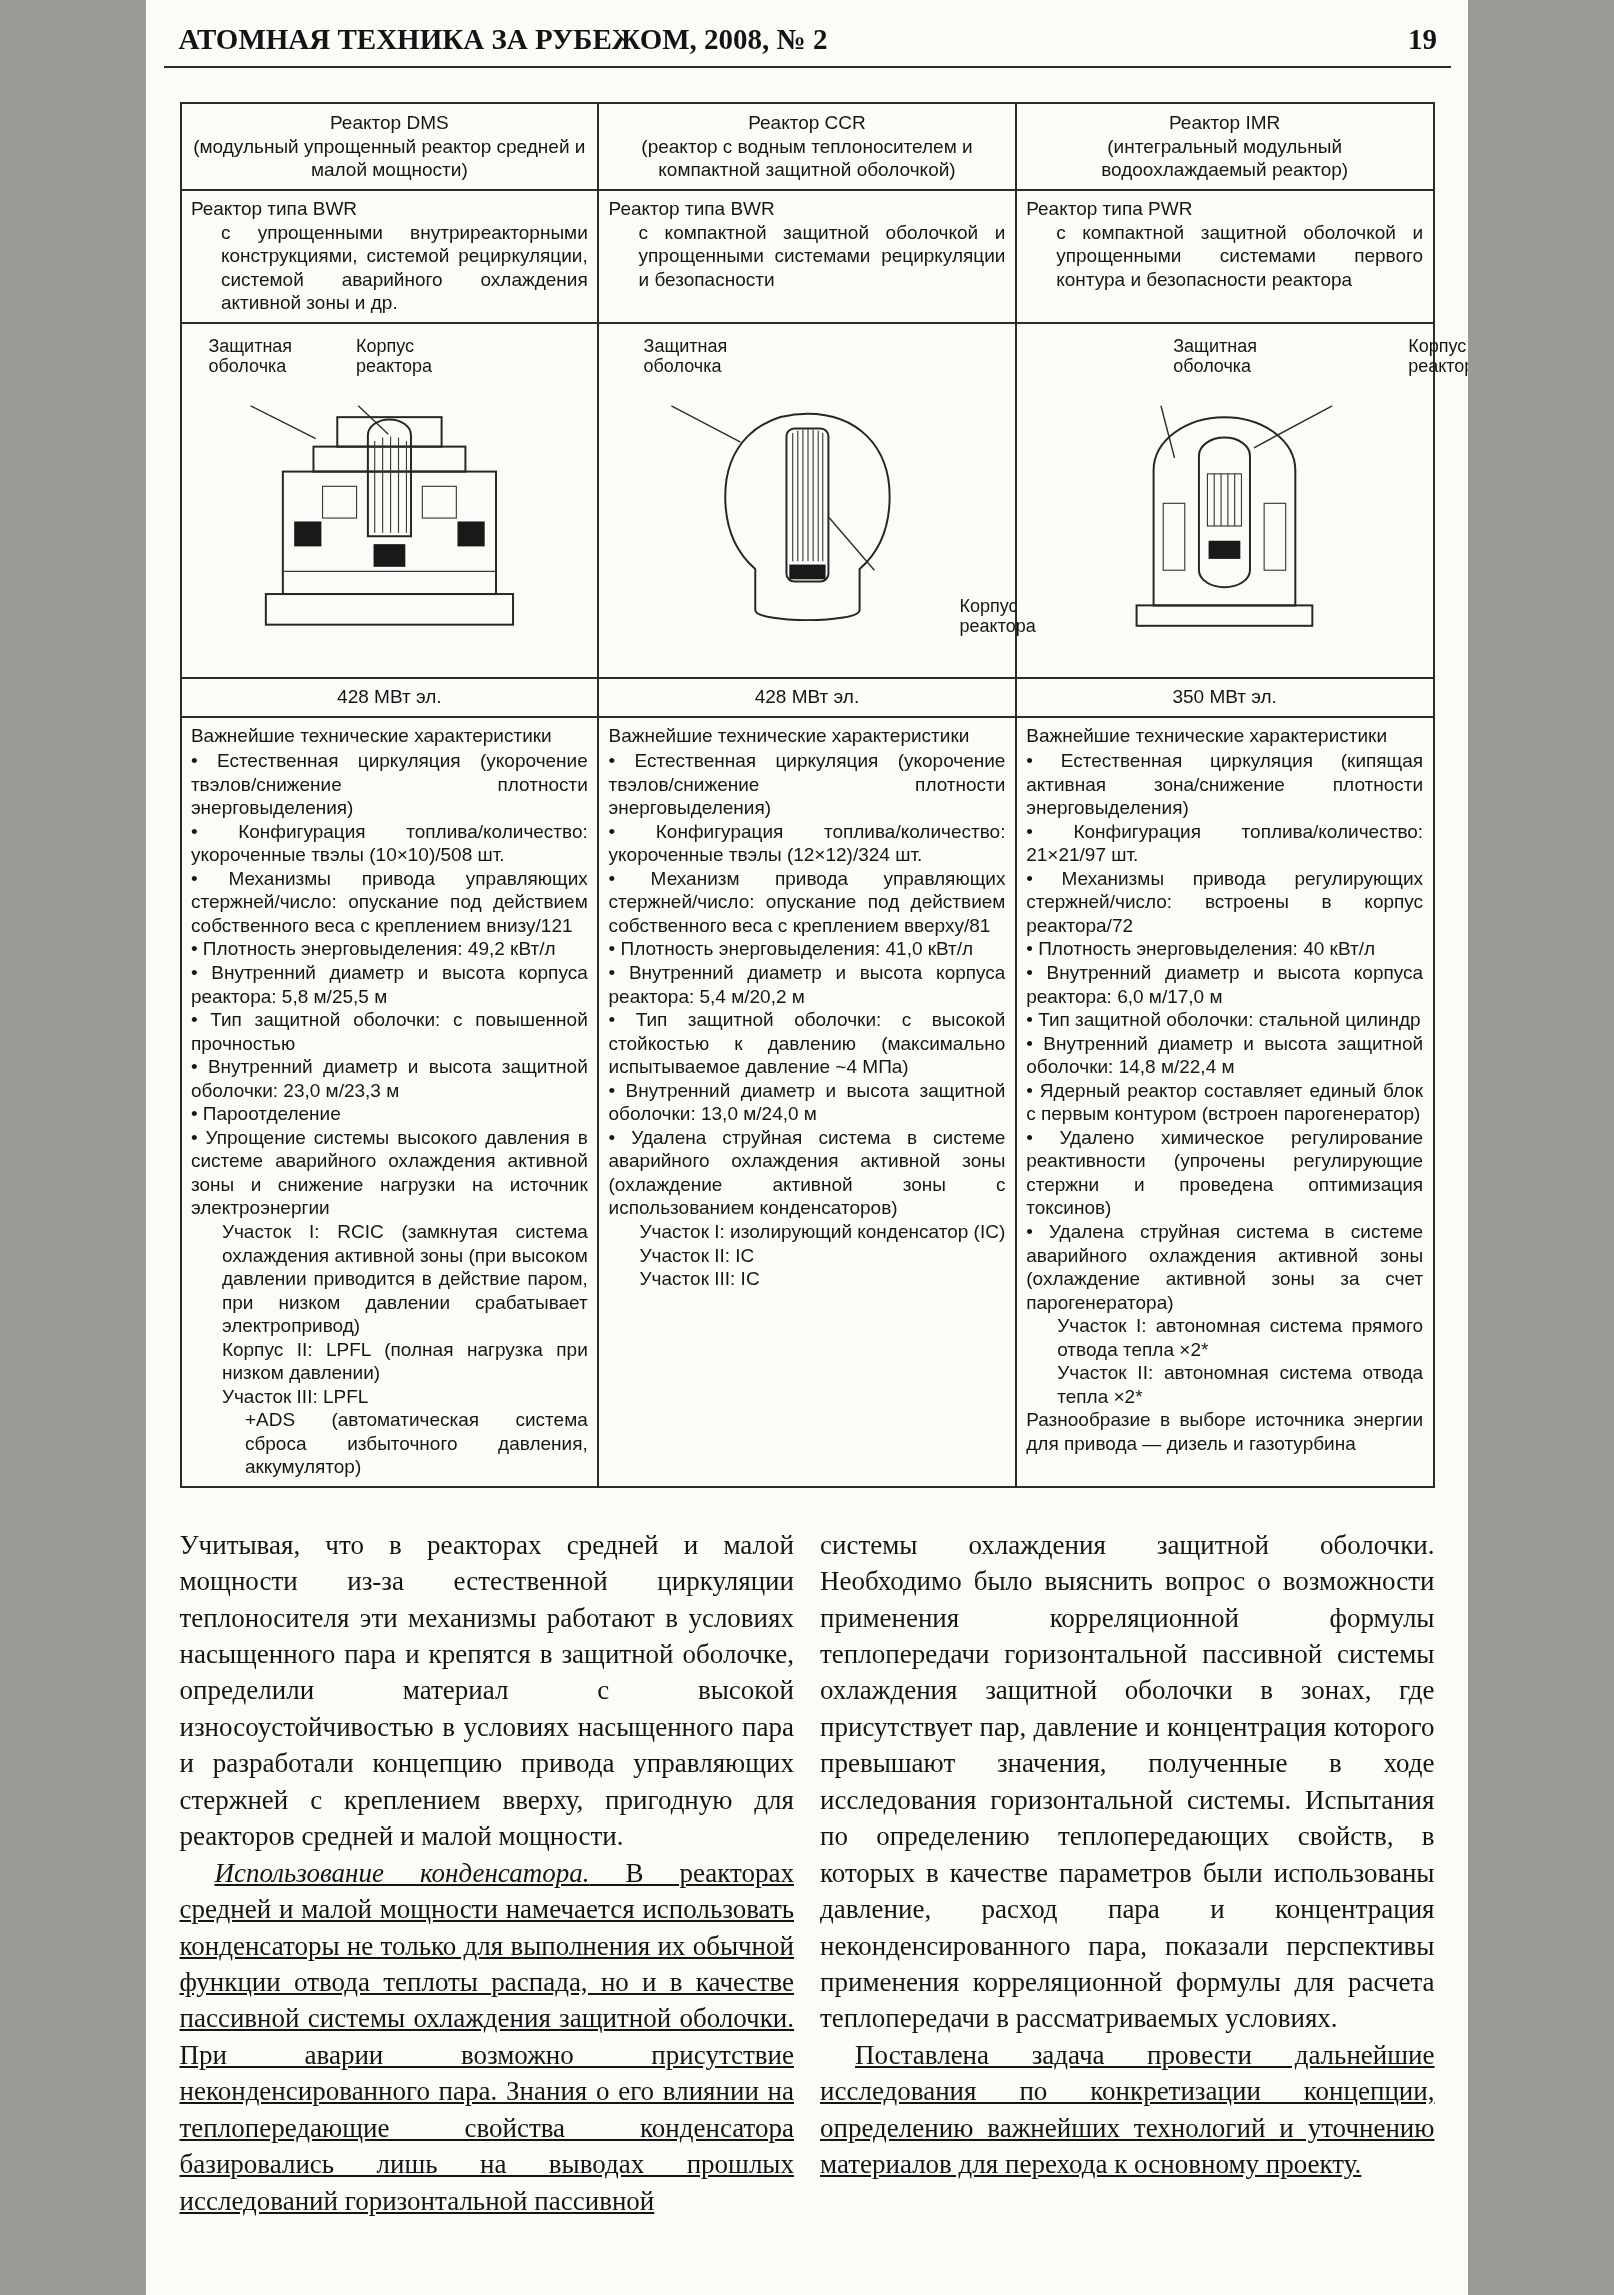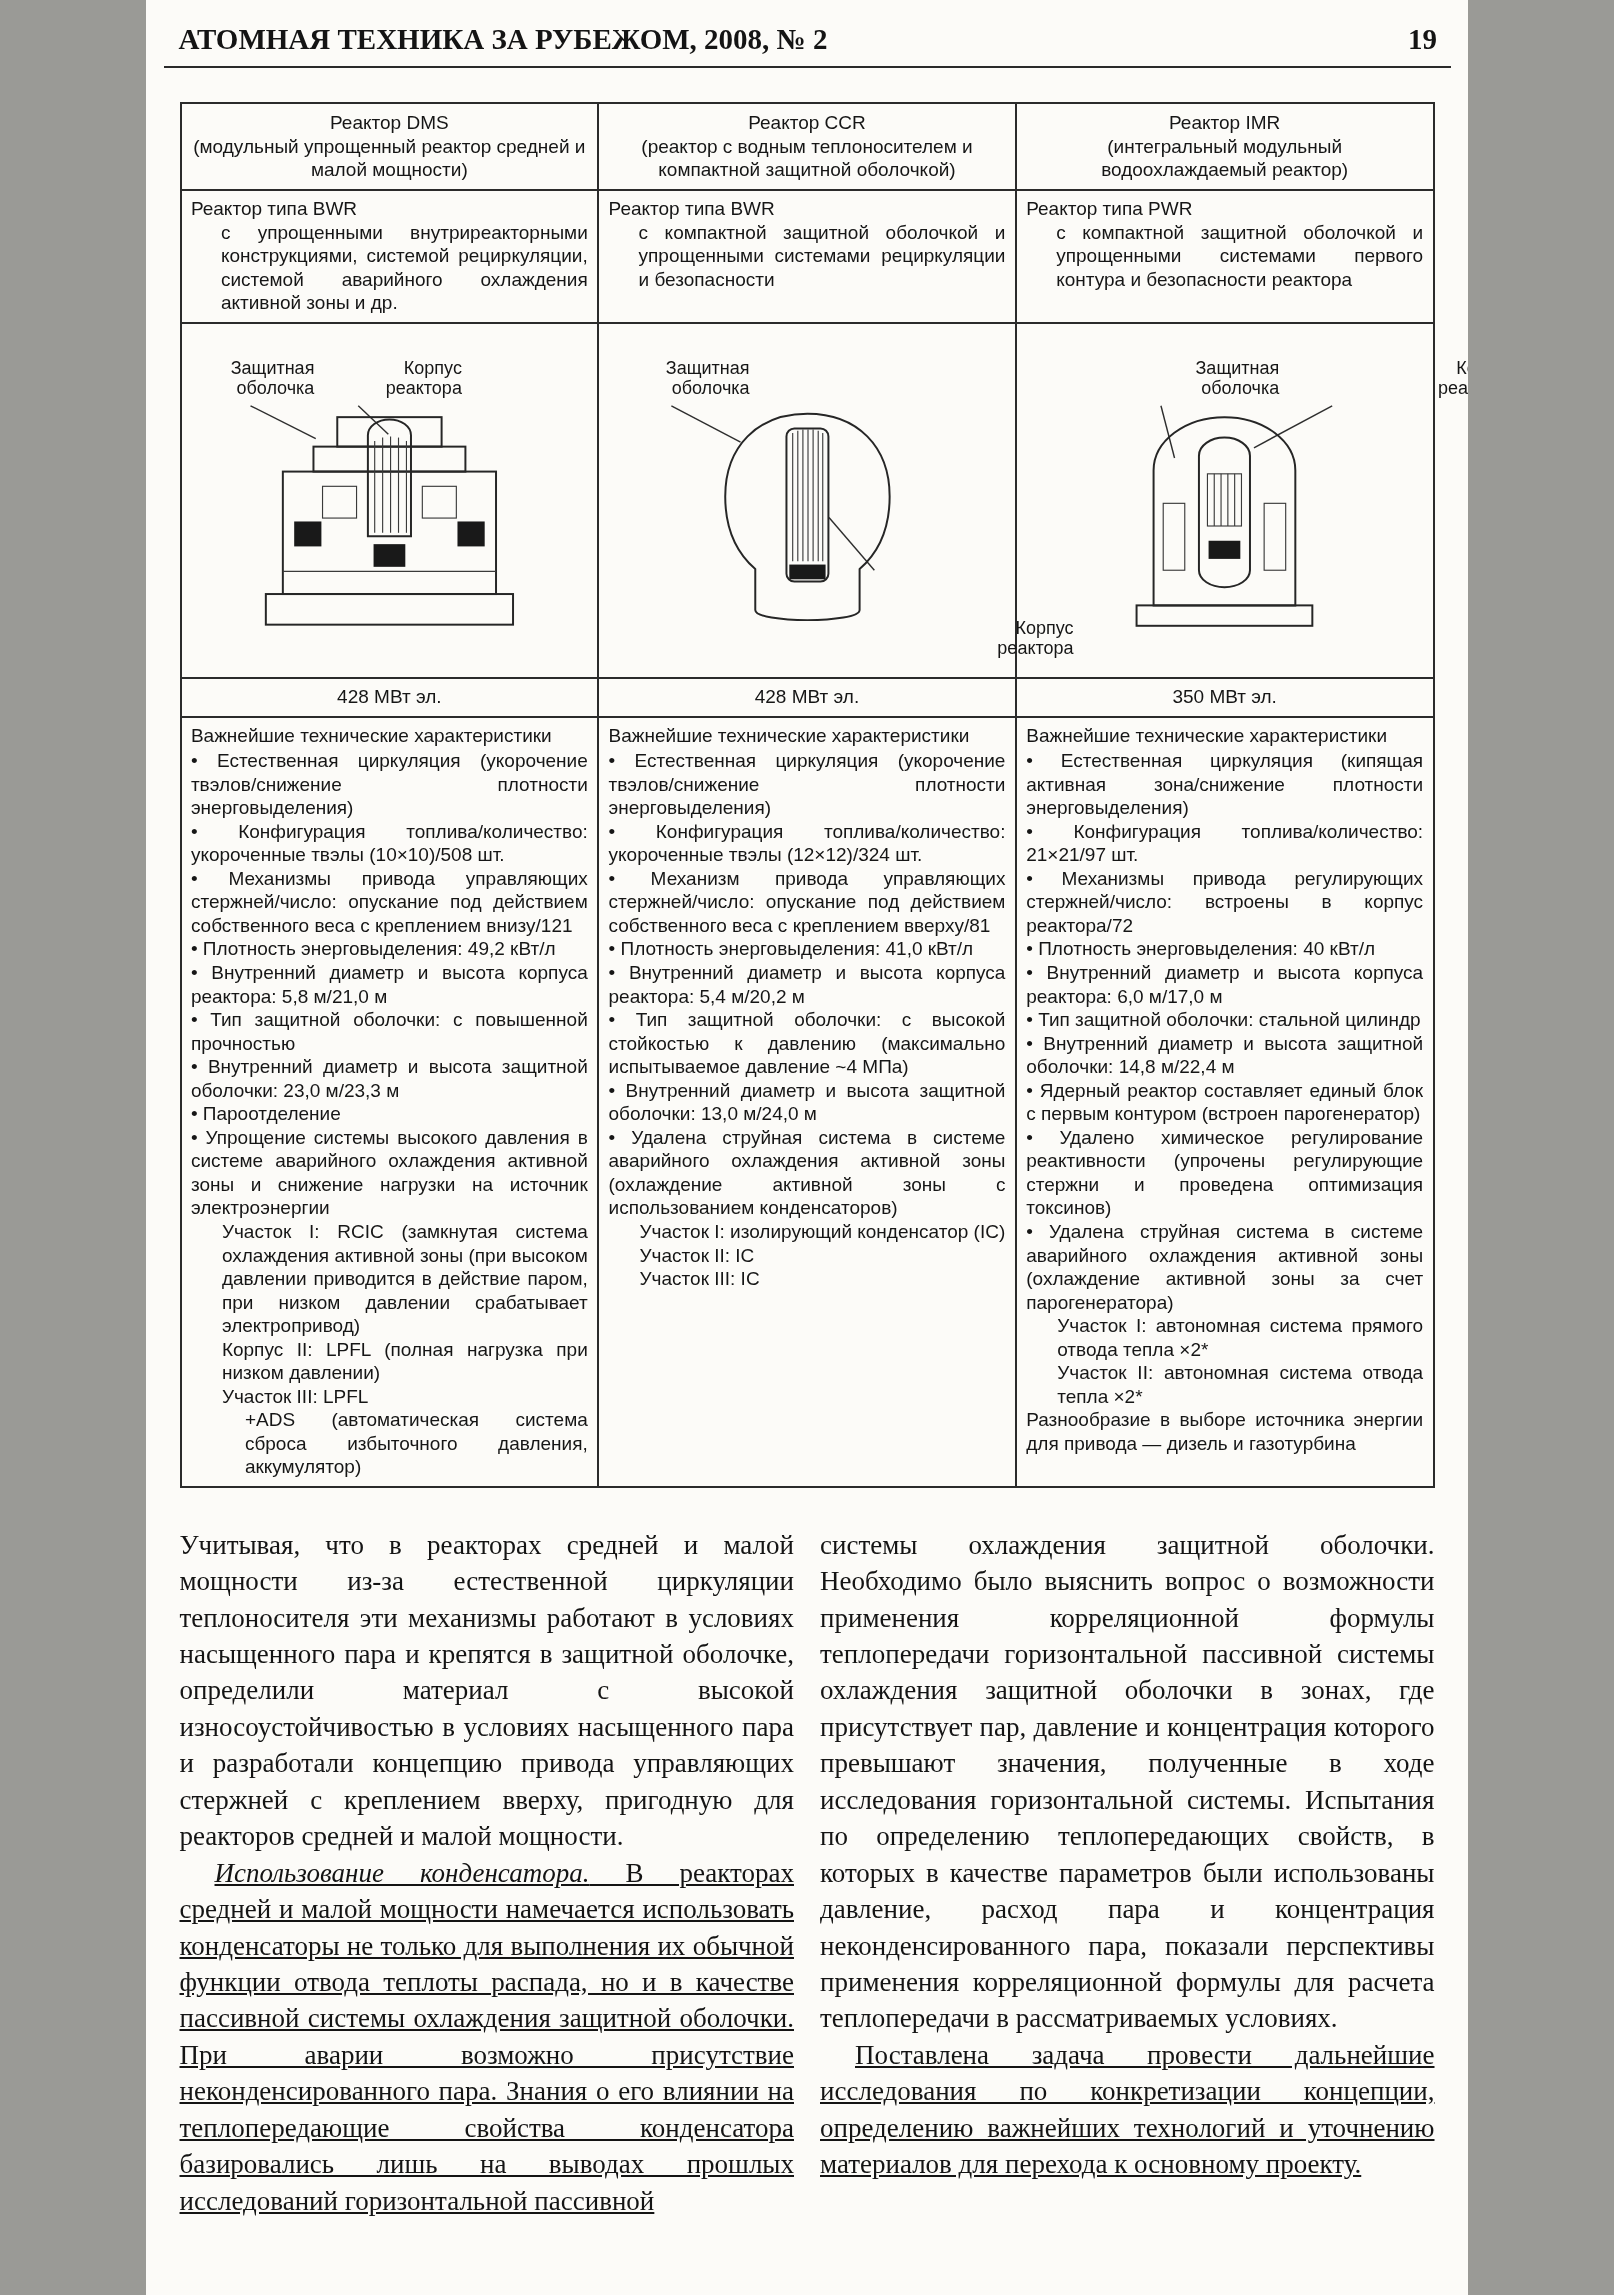--- a/index.html
+++ b/index.html
@@ -44,21 +44,21 @@
   .row-type td { padding: 5.4px 9.4px 8px; }
   .type-desc { padding-left: 30px; text-align: justify; }
   .row-power td { text-align: center; padding: 5.4px 6.7px; }
 
   
   .row-diagram td { height: 355px; padding: 4px 6.7px; position: relative; }
   .dwrap { position: relative; width: 100%; height: 100%; }
   .dwrap svg { position: absolute; left: 0; top: 38px; width: 100%; height: 299px; }
   .dlabel {
     position: absolute; top: 5.4px; width: 106px;
-    font-size: 18px; line-height: 1.12; text-align: right; z-index: 2; margin-top: 22px;
+    font-size: 18px; line-height: 1.12; text-align: left; z-index: 2;
   }
   .dms-contain  { left: 17.5px; }
   .dms-vessel   { left: 165px; }
   .ccr-contain  { left: 35px; }
   .ccr-vessel   { left: 351px; top: 266px; width: 114px; }
   .imr-contain  { left: 147px; }
   .imr-vessel   { left: 382px; }
   .schem { stroke: #262626; stroke-width: 3.5; fill: none; }
   .schem-thin { stroke: #3a3a3a; stroke-width: 2; fill: none; }
   .schem-fill { fill: #191919; stroke: none; }
@@ -213,21 +213,21 @@
     </tr>
 
     <tr class="row-feat">
       <td>
         <div class="feat-title">Важнейшие технические характеристики</div>
         <div>
               <div class="feat bullet">Естественная циркуляция (укорочение твэлов/снижение плотности энерговыделения)</div>
               <div class="feat bullet">Конфигурация топлива/количество: укороченные твэлы (10×10)/508 шт.</div>
               <div class="feat bullet">Механизмы привода управляющих стержней/число: опускание под действием собственного веса с креплением внизу/121</div>
               <div class="feat bullet">Плотность энерговыделения: 49,2 кВт/л</div>
-              <div class="feat bullet">Внутренний диаметр и высота корпуса реактора: 5,8 м/21,0 м</div>
+              <div class="feat bullet">Внутренний диаметр и высота корпуса реактора: 5,8 м/25,5 м</div>
               <div class="feat bullet">Тип защитной оболочки: с повышенной прочностью</div>
               <div class="feat bullet">Внутренний диаметр и высота защитной оболочки: 23,0 м/23,3 м</div>
               <div class="feat bullet">Пароотделение</div>
               <div class="feat bullet">Упрощение системы высокого давления в системе аварийного охлаждения активной зоны и снижение нагрузки на источник электроэнергии</div>
               <div class="feat sub">Участок I: RCIC (замкнутая система охлаждения активной зоны (при высоком давлении приводится в действие паром, при низком давлении срабатывает электропривод)</div>
               <div class="feat sub">Корпус II: LPFL (полная нагрузка при низком давлении)</div>
               <div class="feat sub">Участок III: LPFL</div>
               <div class="feat sub2">+ADS (автоматическая система сброса избыточного давления, аккумулятор)</div>
             </div>
       </td>

